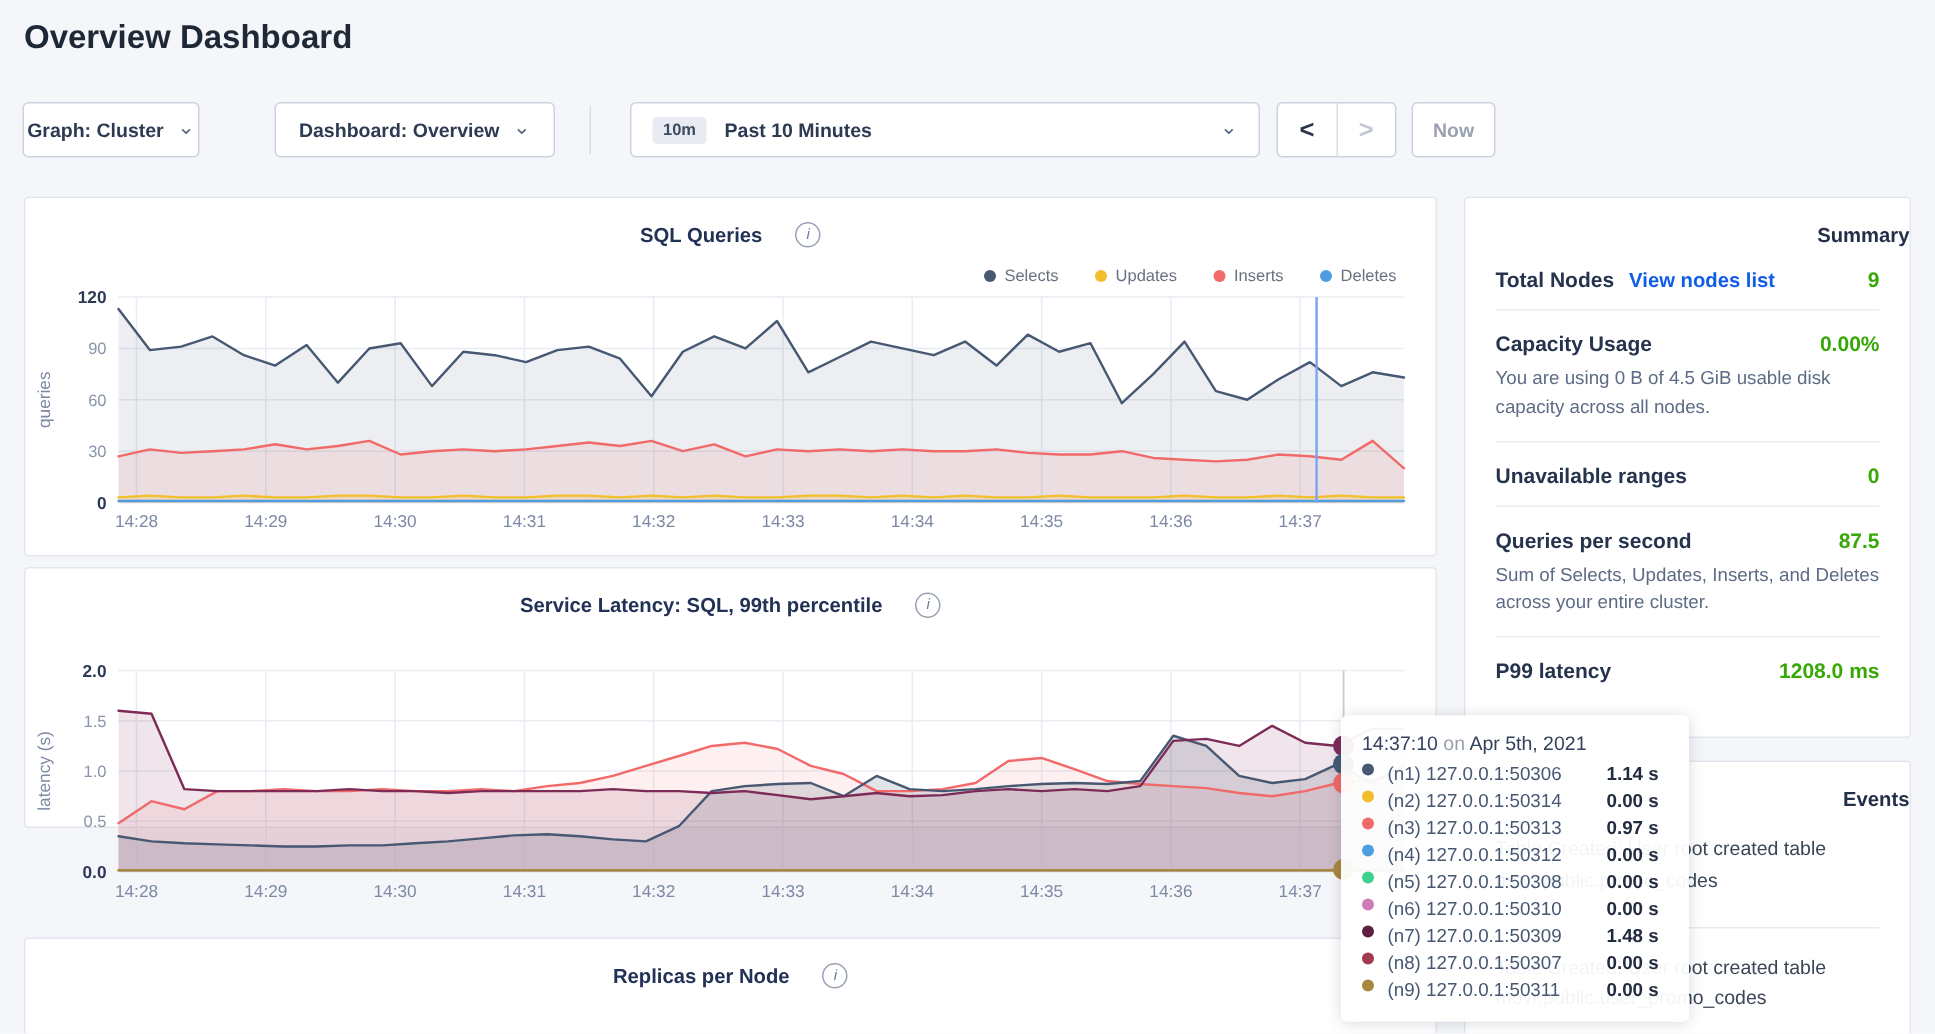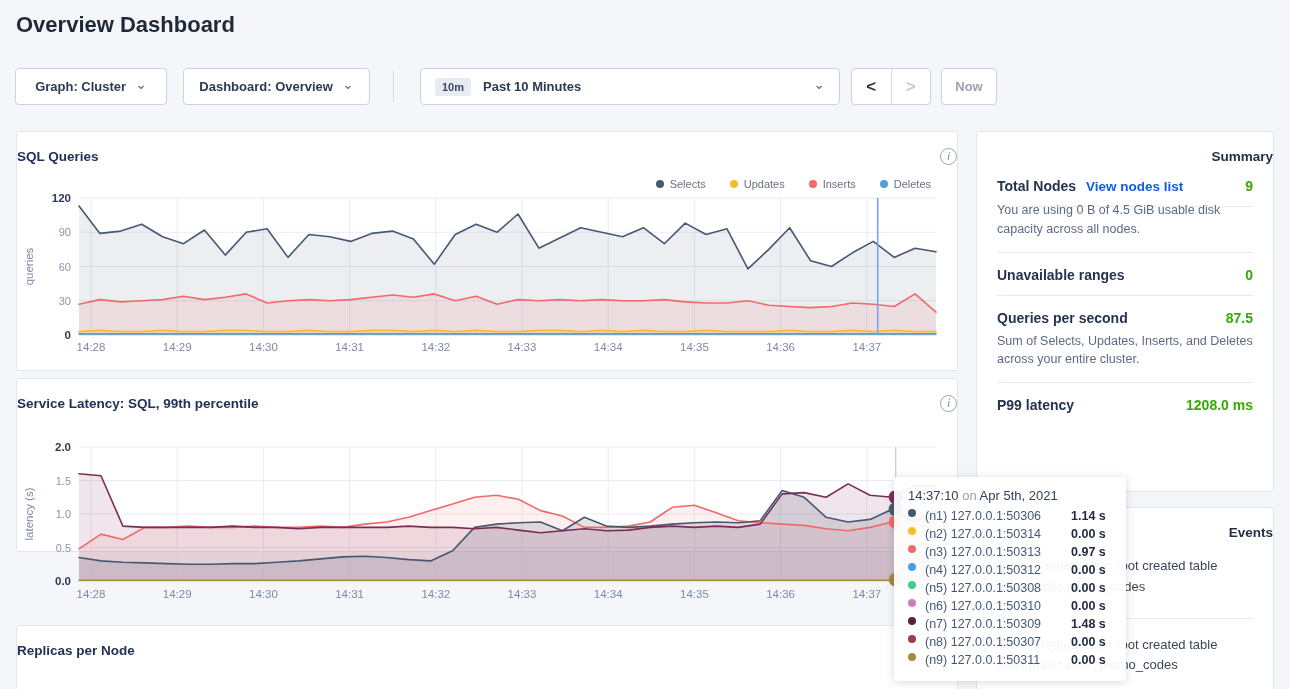--- a/index.html
+++ b/index.html
@@ -23,21 +23,21 @@
   #now-btn{left:941px;width:56px;color:#9aa2b1}
 
   
   .panel{position:absolute;background:#fff;border:1px solid #e3e7ed;border-radius:3px;box-sizing:border-box}
   #panel-sql{left:16px;top:131px;width:942px;height:240px}
   #panel-latency{left:16px;top:378px;width:942px;height:174px}
   #panel-replicas{left:16px;top:625px;width:942px;height:120px}
   #panel-summary{left:976px;top:131px;width:298px;height:361px}
   #panel-events{left:976px;top:507px;width:298px;height:240px}
 
-  .chart-title{display:flex;justify-content:space-between;align-items:center;gap:22px;padding-top:16px;
+  .chart-title{display:flex;justify-content:center;align-items:center;gap:22px;padding-top:16px;
                font-size:13.5px;font-weight:bold;color:#223156}
   .info-icon{width:15px;height:15px;border-radius:50%;border:1px solid #99a2b5;color:#6b7894;font-size:10px;
              font-weight:normal;display:inline-flex;align-items:center;justify-content:center;font-style:italic}
   .legend{position:absolute;top:46px;right:26px;display:flex;gap:24px;align-items:flex-start;font-size:11px;color:#697180}
   .legend-item{display:flex;align-items:center}
   .legend-item .dot{width:8px;height:8px;border-radius:50%;margin-right:6px}
   .chart-svg{position:absolute;left:0;top:56px}
   svg text{font-family:"Liberation Sans",sans-serif}
 
   
@@ -64,21 +64,21 @@
   .tt-row .nm{width:146px}
   .tt-row .vl{font-weight:bold;color:#222c3e}
 </style>
 </head>
 <body>
 
 <div class="screen">
 
   <div class="page-title">Overview Dashboard</div>
 
-  <div class="btn" id="dd-graph" style="left:15px;width:152px">
+  <div class="btn" id="dd-graph" style="left:15px;width:118px">
     <span>Graph: Cluster</span>
     <span class="chev">⌄</span>
   </div>
   <div class="btn" id="dd-dash" style="left:183px;width:187px">
     <span>Dashboard: Overview</span>
     <span class="chev">⌄</span>
   </div>
   <div class="vdivider"></div>
   <div class="btn" id="time-range">
     <span class="time-badge">10m</span>
@@ -217,20 +217,24 @@
   </div>
 
   <div class="panel" id="panel-summary">
     <div class="panel-heading">Summary</div>
     <div class="srow">
       <span>Total Nodes</span>
       <a class="slink">View nodes list</a>
       <span class="sval">9</span>
     </div>
     <div class="sdiv"></div>
+    <div class="srow">
+      <span>Capacity Usage</span>
+      <span class="sval">0.00%</span>
+    </div>
     <div class="sdesc">You are using 0 B of 4.5 GiB usable disk capacity across all nodes.</div>
     <div class="sdiv"></div>
     <div class="srow">
       <span>Unavailable ranges</span>
       <span class="sval">0</span>
     </div>
     <div class="sdiv"></div>
     <div class="srow">
       <span>Queries per second</span>
       <span class="sval">87.5</span>

